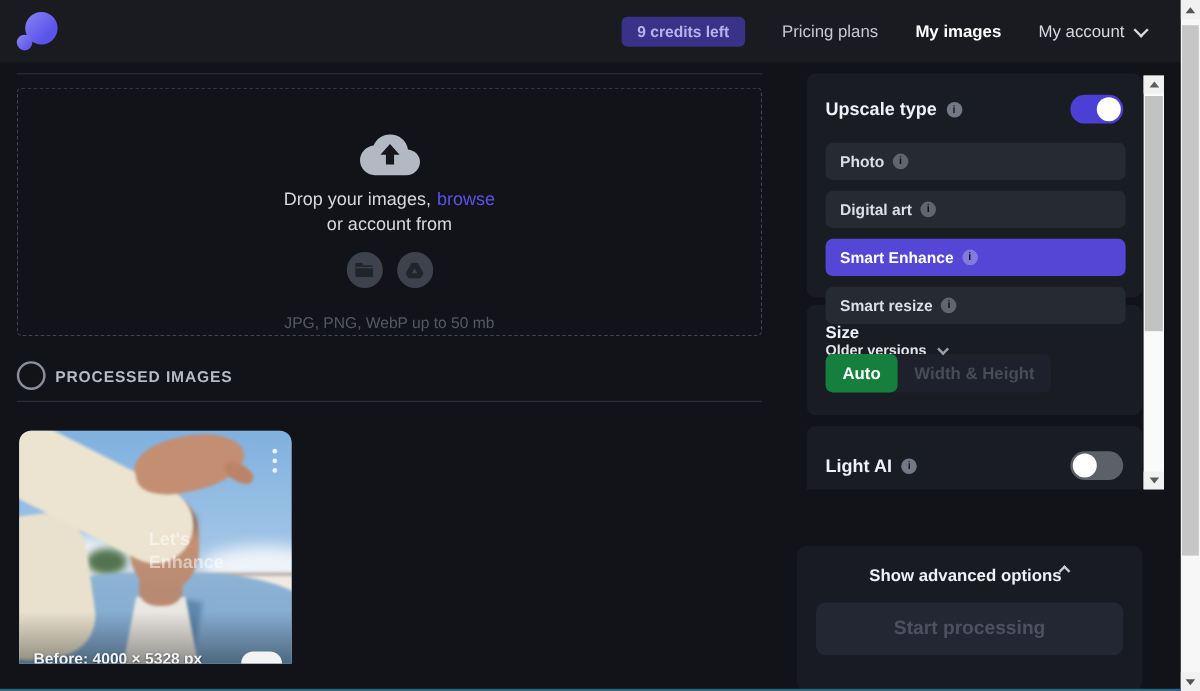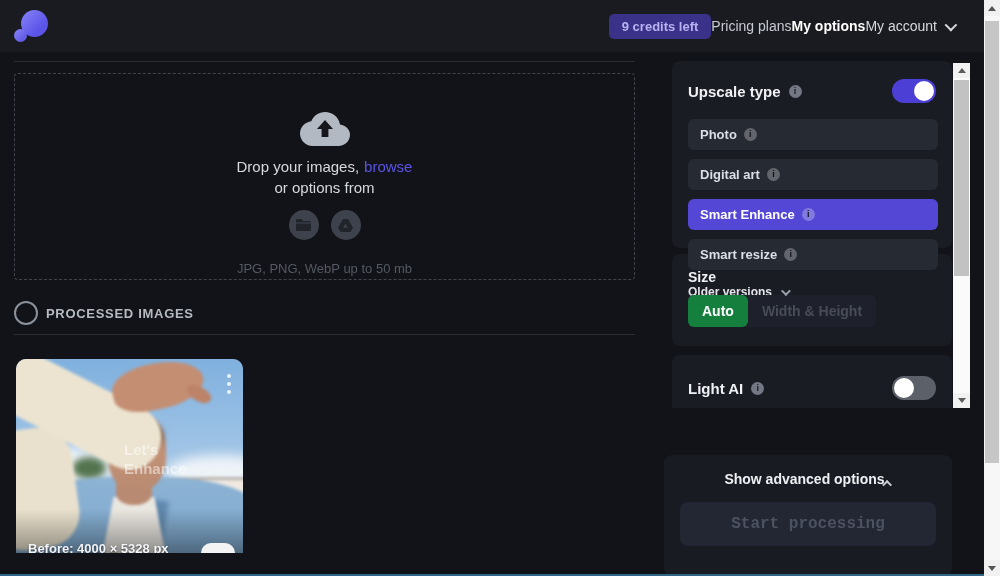--- a/index.html
+++ b/index.html
@@ -7,21 +7,21 @@
   .app { position:relative; width:1000px; height:576px; background:#121318; overflow:hidden; }
 
   
   .header { position:absolute; top:0; left:0; width:100%; height:52px; background:#1a1b21;
             display:flex; align-items:center; padding:0 46px 0 14px; }
   .logo { position:relative; width:36px; height:38px; cursor:pointer; }
   .logo .c-big { position:absolute; left:7px; top:3px; width:27px; height:27px; border-radius:50%;
                  background:linear-gradient(135deg,#8784f8 0%,#5b54e8 70%); }
   .logo .c-small { position:absolute; left:0px; top:22px; width:13px; height:13px; border-radius:50%;
                  background:linear-gradient(135deg,#8a87f8 0%,#655ee9 70%); }
-  .nav { margin-left:auto; display:flex; align-items:center; font-size:14px; color:#c7cad1; }
+  .nav { margin-left:auto; display:flex; align-items:center; gap:31px; font-size:14px; color:#c7cad1; }
   .credits { background:#3a3188; color:#b9b2f1; font-size:13px; font-weight:600;
              padding:5px 13px; border-radius:5px; cursor:pointer; }
   .nav-link { cursor:pointer; }
   .nav-link.active { color:#ffffff; font-weight:700; }
   .account { display:flex; align-items:center; gap:8px; cursor:pointer; color:#d6d9de; }
   .chev { display:inline-block; width:9px; height:9px; border-right:2px solid #d6d9de; border-bottom:2px solid #d6d9de; }
   .chev.down { transform:rotate(45deg) translateY(-2px); }
 
   
   .left { position:absolute; left:14px; top:52px; width:621px; }
@@ -131,26 +131,26 @@
   .sb-btn { position:absolute; left:0; width:17px; height:15px; background:#f1f1f1; display:flex;
             align-items:center; justify-content:center; cursor:pointer; }
   .sb-up { top:0; } .sb-dn { bottom:0; }
   .sb-btn::after { content:''; width:0; height:0; border-left:4px solid transparent; border-right:4px solid transparent; }
   .sb-up::after { border-bottom:5px solid #5c5c5c; }
   .sb-dn::after { border-top:5px solid #5c5c5c; }
   .in-thumb { position:absolute; left:1px; top:17px; width:15px; height:196px; background:#c2c2c2; cursor:pointer; }
 
   .card-d { position:absolute; left:0px; top:403px; width:288px; background:#191b22; border-radius:8px;
             padding:16px 16px 18px; height:121px; }
-  .adv-row { display:flex; align-items:flex-end; justify-content:center; cursor:pointer; }
+  .adv-row { display:flex; align-items:flex-start; justify-content:center; cursor:pointer; }
   .adv-label { font-size:14px; font-weight:700; color:#eef0f3; }
   .chev-up { width:7px; height:7px; border-right:2px solid #c9ccd3; border-bottom:2px solid #c9ccd3;
              transform:rotate(-135deg) translateY(-2px); }
   .start-btn { margin-top:15px; width:100%; height:44px; background:#232734; border:none; border-radius:8px;
-               font-family:Liberation Mono, monospace; font-size:16px; font-weight:600; color:#4c5260; cursor:default; }
+               font-family:Liberation Sans, sans-serif; font-size:16px; font-weight:600; color:#4c5260; cursor:default; }
 
   
   .win-sb { position:absolute; right:0; top:0; width:16px; height:576px; background:#f7f7f7; }
   .win-btn { position:absolute; left:0; width:16px; height:16px; background:#f1f1f1; display:flex;
              align-items:center; justify-content:center; cursor:pointer; }
   .win-up { top:0; } .win-dn { bottom:0; }
   .win-btn::after { content:''; width:0; height:0; border-left:4px solid transparent; border-right:4px solid transparent; }
   .win-up::after { border-bottom:5px solid #555; }
   .win-dn::after { border-top:5px solid #555; }
   .win-thumb { position:absolute; left:1px; top:21px; width:14px; height:442px; background:#c6c6c6; cursor:pointer; }
@@ -163,40 +163,40 @@
 <div class="app">
 
   <div class="header">
     <div class="logo">
       <span class="c-big"></span>
       <span class="c-small"></span>
     </div>
     <div class="nav">
       <span class="credits">9 credits left</span>
       <span class="nav-link">Pricing plans</span>
-      <span class="nav-link active">My options</span>
+      <span class="nav-link active">My images</span>
       <span class="account">
         <span>My account</span>
         <span class="chev down"></span>
       </span>
     </div>
   </div>
 
   <div class="left">
     <hr class="rule">
 
     <div class="dropzone">
       <svg class="cloud" width="50" height="37" viewBox="0 0 50 37">
         <path fill="#b3b9c3" d="M40 14.5C38.8 7 32.6 2 25 2 18.9 2 13.6 5.6 11.3 11.2 5 12 0 17.2 0 23.6 0 30.5 5.6 36 12.5 36h26C44.9 36 50 31 50 24.8c0-5.3-4.2-9.6-10-10.3z"></path>
         <path fill="#16171c" d="M25 10l8 9h-4.6v8h-6.8v-8H17z"></path>
       </svg>
       <div class="dz-line1">
         <span class="pre">Drop your images,</span><span class="browse">browse</span>
       </div>
-      <div class="dz-line2">or options from</div>
+      <div class="dz-line2">or account from</div>
       <div class="import-icons">
         <span class="imp-circle">
           <svg width="15" height="12" viewBox="0 0 15 12">
             <path fill="#21242b" d="M0 1.5C0 .7.7 0 1.5 0h4l1.5 2h6.5c.8 0 1.5.7 1.5 1.5v7c0 .8-.7 1.5-1.5 1.5h-12C.7 12 0 11.3 0 10.5z"></path>
             <rect fill="#3e424c" x="0" y="3.4" width="15" height="1.2"></rect>
           </svg>
         </span>
         <span class="imp-circle">
           <svg width="15" height="13" viewBox="0 0 15 13">
             <path fill="#21242b" d="M5 0h5l5 8.7-2.5 4.3h-10L0 8.7z"></path>

